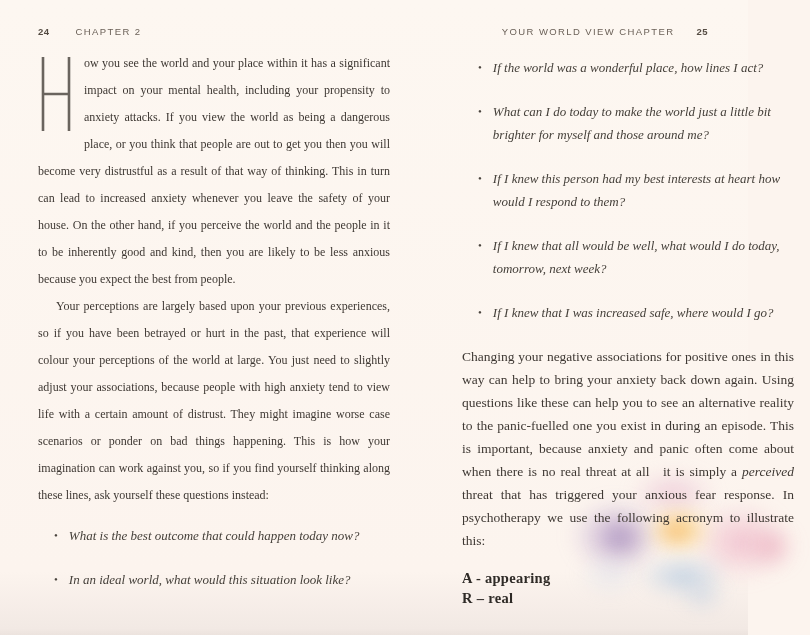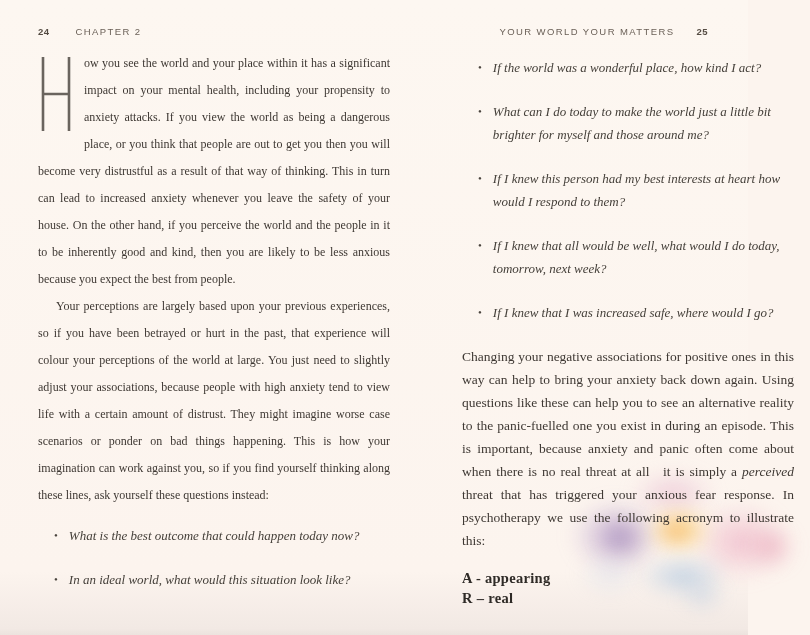--- a/index.html
+++ b/index.html
@@ -66,21 +66,21 @@
 <body>
 
 <div class="spread">
 
   <div class="header header-left">
     <span class="page-num">24</span>
     <span>CHAPTER 2</span>
   </div>
 
   <div class="header header-right">
-    <span>YOUR WORLD YOUR MATTERS</span>
+    <span>YOUR WORLD VIEW CHAPTER</span>
     <span class="page-num">25</span>
   </div>
 
   <div class="left-col">
     <p class="body">
       <span class="dropcap">
         <svg viewBox="0 0 36 78">
           <path d="M5 2 V76 M31 2 V76 M5 39 H31" stroke="#6a645e" stroke-width="2.6" fill="none"></path>
         </svg>
         <span class="sr-only">H</span>
@@ -98,21 +98,21 @@
         <span>In an ideal world, what would this situation look like?</span>
       </li>
 
     </ul>
   </div>
 
   <div class="right-col">
     <ul class="questions" style="margin-top:0;">
       <li>
         <span class="dot">•</span>
-        <span>If the world was a wonderful place, how kind I act?</span>
+        <span>If the world was a wonderful place, how lines I act?</span>
       </li>
       <li>
         <span class="dot">•</span>
         <span>What can I do today to make the world just a little bit brighter for myself and those around me?</span>
       </li>
       <li>
         <span class="dot">•</span>
         <span>If I knew this person had my best interests at heart how would I respond to them?</span>
       </li>
       <li>

